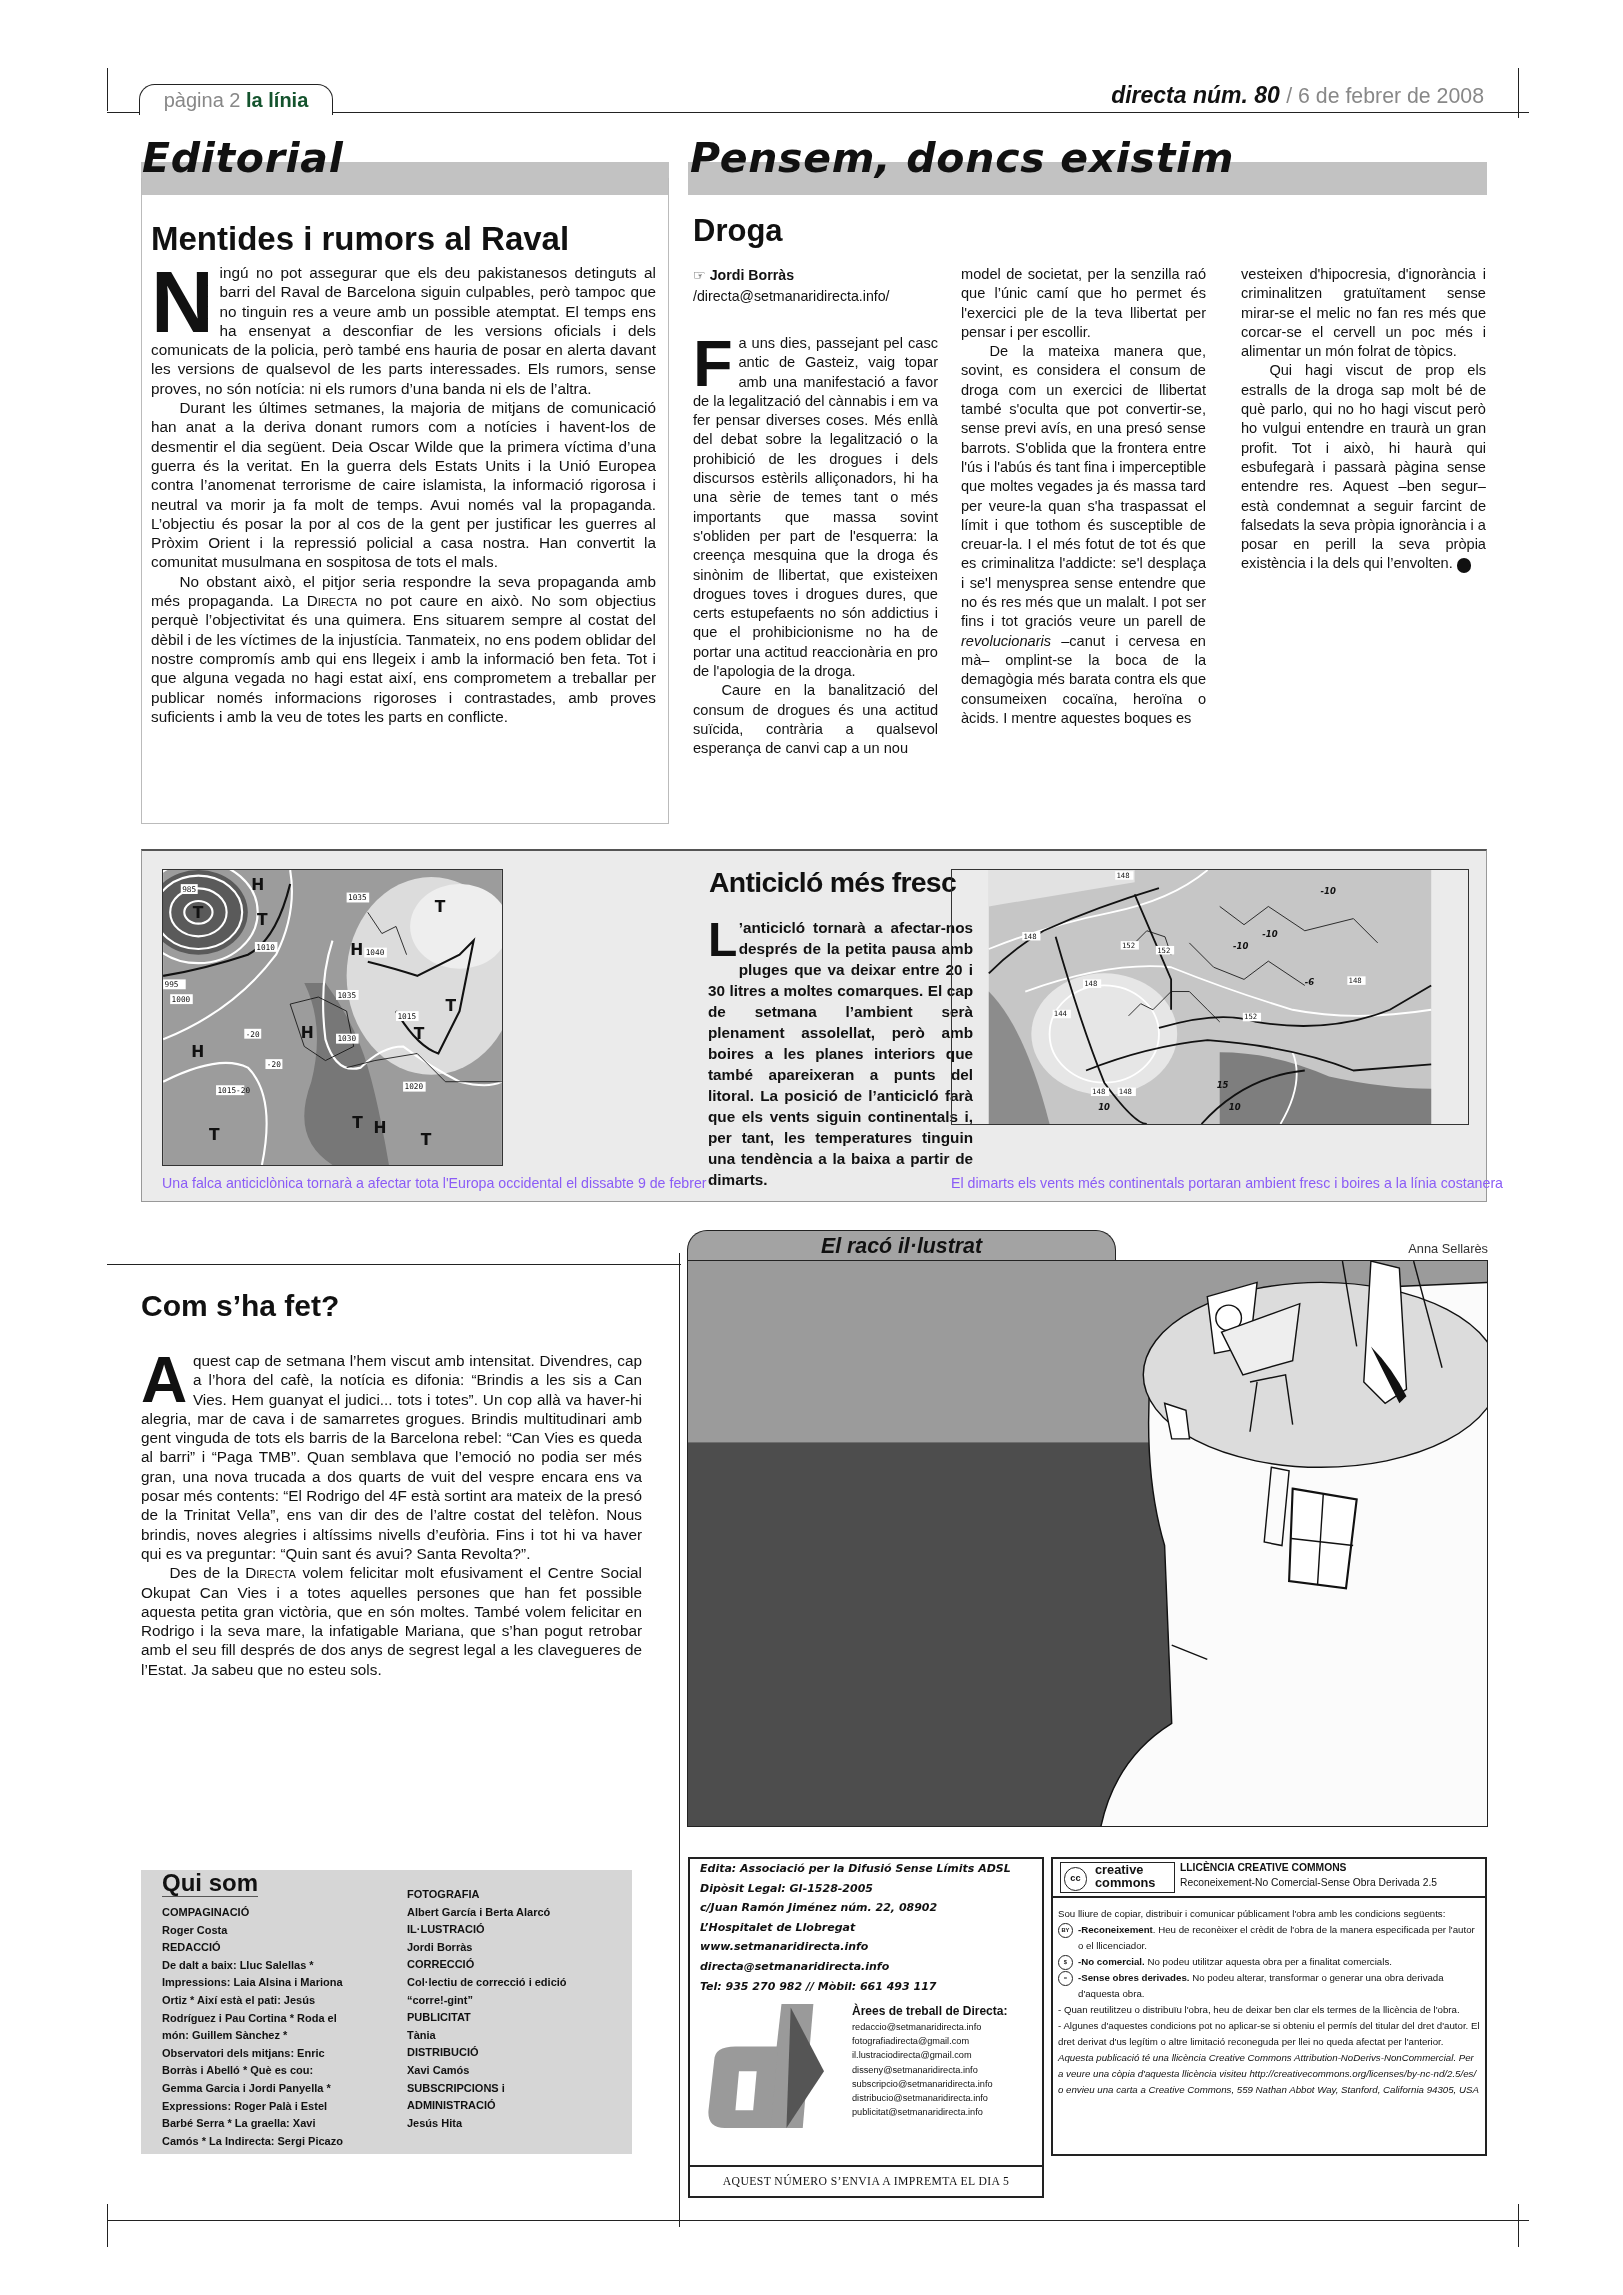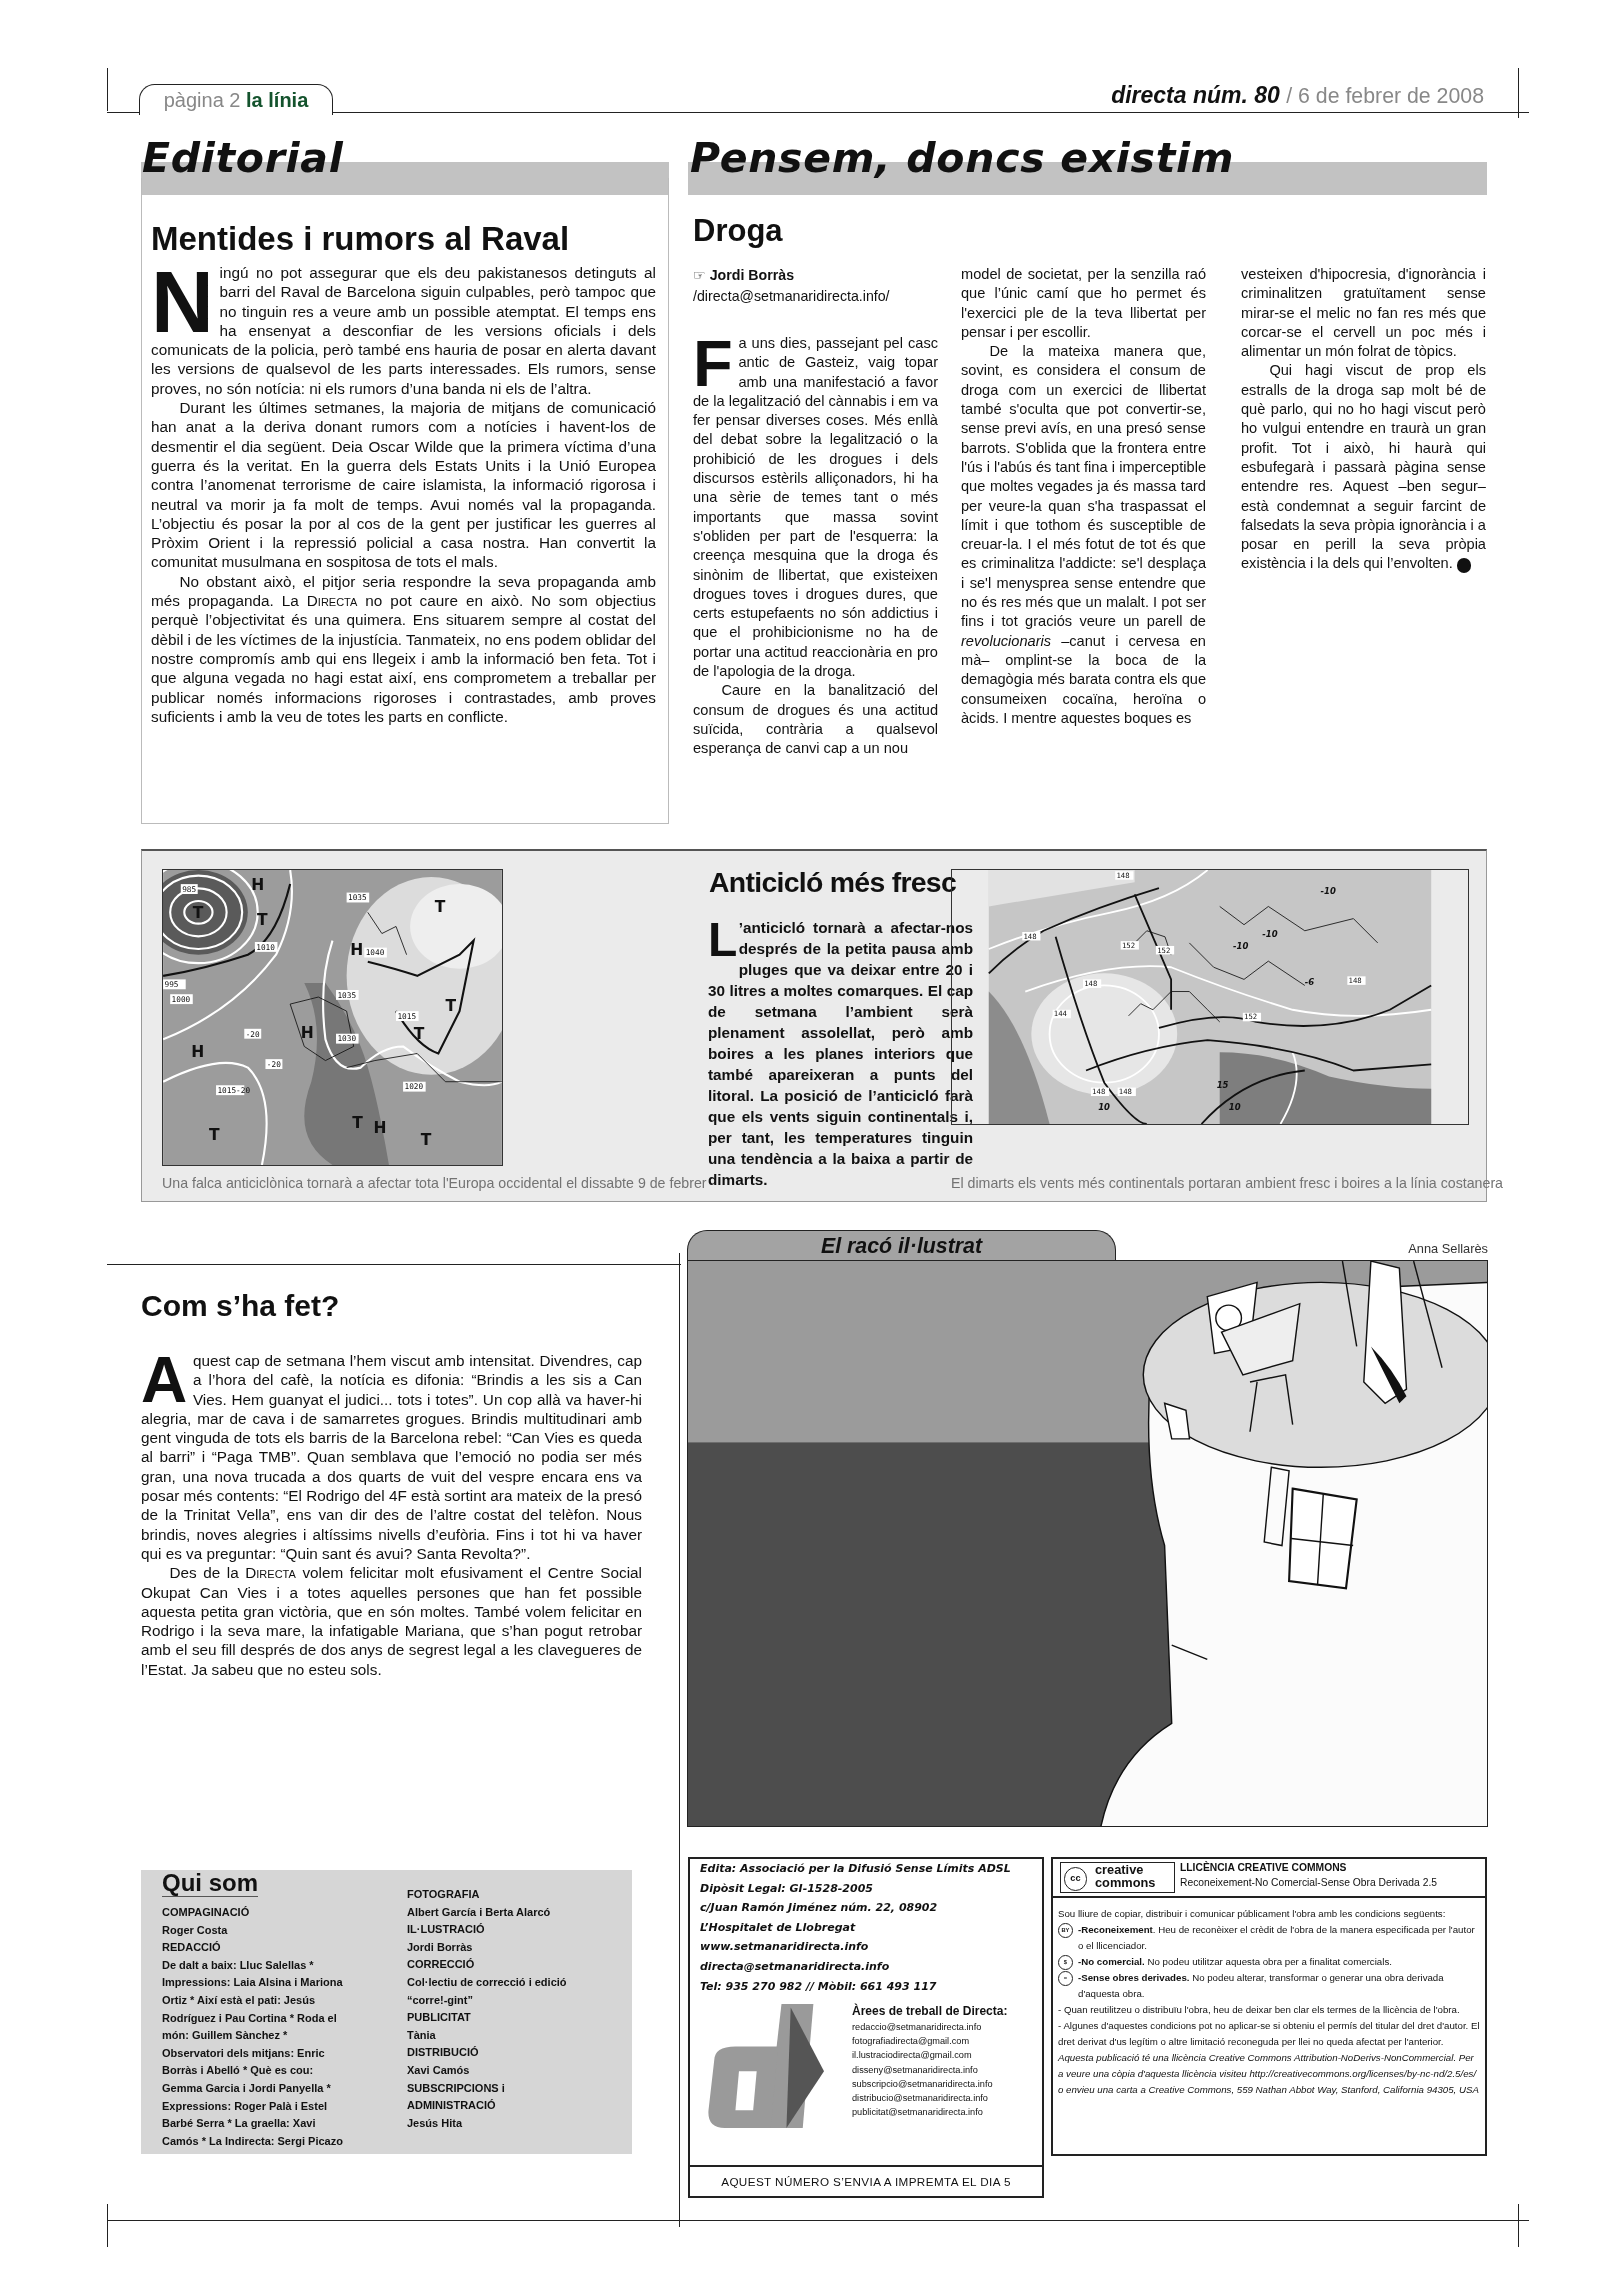--- a/index.html
+++ b/index.html
@@ -26,42 +26,42 @@
   .smallcaps{font-variant:small-caps;}
   p{margin:0;}
   
   .droga-headline{position:absolute;left:693px;top:213px;font-size:31px;font-weight:bold;}
   .byline{position:absolute;left:693px;top:265px;font-size:14.2px;line-height:21.3px;}
   .col{position:absolute;width:245px;font-size:14.6px;line-height:19.3px;text-align:justify;}
   
   .wx-box{position:absolute;left:141px;top:849px;width:1346px;height:353px;background:#ebebeb;border-top:2.1px solid #555;border-left:0.7px solid #999;border-right:0.7px solid #999;border-bottom:0.7px solid #999;box-sizing:border-box;}
   .map{position:absolute;border:1.4px solid #333;box-sizing:border-box;overflow:hidden;}
   .map svg{width:100%;height:100%;display:block;}
-  .caption{position:absolute;font-size:14.2px;color:#737373;}
+  .caption{position:absolute;font-size:14.2px;color:#8b5cf6;}
   .wx-headline{position:absolute;left:709px;top:866px;font-size:28.4px;font-weight:bold;letter-spacing:-0.7px;}
   .wx-text{position:absolute;left:708px;top:917px;width:265px;font-size:15.3px;line-height:21px;font-weight:bold;text-align:justify;}
   
   .sep-line{position:absolute;height:1.4px;background:#222;}
   .csf-headline{position:absolute;left:141px;top:1289px;font-size:30px;font-weight:bold;}
   .csf-text{position:absolute;left:141px;top:1351px;width:501px;}
   
   .ill-tab{position:absolute;left:687px;top:1230px;width:427px;height:31px;border:1.4px solid #222;border-bottom:none;border-radius:20px 20px 0 0;background:#a3a3a3;text-align:center;font-size:21.3px;line-height:31px;font-weight:bold;font-style:italic;}
   .ill-credit{position:absolute;right:135px;top:1241px;font-size:12.8px;color:#333;}
   .ill-frame{position:absolute;left:687px;top:1260px;width:801px;height:567px;border:1.4px solid #222;box-sizing:border-box;overflow:hidden;background:#9a9a9a;}
   
   .qs-box{position:absolute;left:141px;top:1870px;width:491px;height:284px;background:#d6d6d6;}
   .qs-title{position:absolute;left:162px;top:1870px;font-size:24px;font-weight:bold;border-bottom:1.4px solid #555;line-height:25.6px;}
   .qs-col{position:absolute;font-size:11px;line-height:17.6px;font-weight:bold;}
   
   .edita-box{position:absolute;left:688px;top:1857px;width:356px;height:341px;border:2.1px solid #222;box-sizing:border-box;}
   .edita-text{position:absolute;left:700px;top:1859px;font-size:11px;line-height:19.6px;font-weight:bold;font-style:italic;font-family:"DejaVu Sans",sans-serif;}
   .logo{position:absolute;left:700px;top:2004px;width:124px;height:124px;}
   .areas{position:absolute;left:852px;top:2003px;font-size:9.2px;line-height:14.2px;}
   .areas .t{font-size:12px;font-weight:bold;line-height:17px;}
-  .edita-foot{position:absolute;left:688px;top:2165px;width:356px;height:33px;border-top:2.1px solid #222;box-sizing:border-box;text-align:center;font-size:11.7px;line-height:30px;letter-spacing:0.4px;}
+  .edita-foot{position:absolute;left:688px;top:2165px;width:356px;height:33px;border-top:2.1px solid #222;box-sizing:border-box;text-align:center;font-size:11.7px;line-height:30px;letter-spacing:0.4px;font-family:Liberation Serif, serif;}
   
   .lic-box{position:absolute;left:1051px;top:1857px;width:436px;height:299px;border:2.1px solid #222;box-sizing:border-box;}
   .lic-head{position:absolute;left:1051px;top:1857px;width:436px;height:41px;border-bottom:2.1px solid #222;box-sizing:border-box;}
   .cc-logo{position:absolute;left:1060px;top:1862px;width:115px;height:31px;border:1.4px solid #222;box-sizing:border-box;font-weight:bold;font-size:12.8px;line-height:12.8px;padding:1.4px 0 0 34px;}
   .cc-circle{position:absolute;left:2.8px;top:4.3px;width:21.3px;height:21.3px;border:1.4px solid #222;border-radius:50%;font-size:9.2px;line-height:21.3px;text-align:center;padding:0;}
   .lic-title{position:absolute;left:1180px;top:1862px;font-size:10.3px;font-weight:bold;}
   .lic-sub{position:absolute;left:1180px;top:1877px;font-size:10.3px;}
   .lic-body{position:absolute;left:1058px;top:1906px;width:423px;font-size:9.7px;line-height:16px;}
   .lic-item{position:relative;padding-left:20px;}
   .lic-ico{position:absolute;left:0;top:1.4px;width:12.8px;height:12.8px;border:1.1px solid #222;border-radius:50%;font-size:5.7px;line-height:12.8px;text-align:center;font-weight:bold;}

